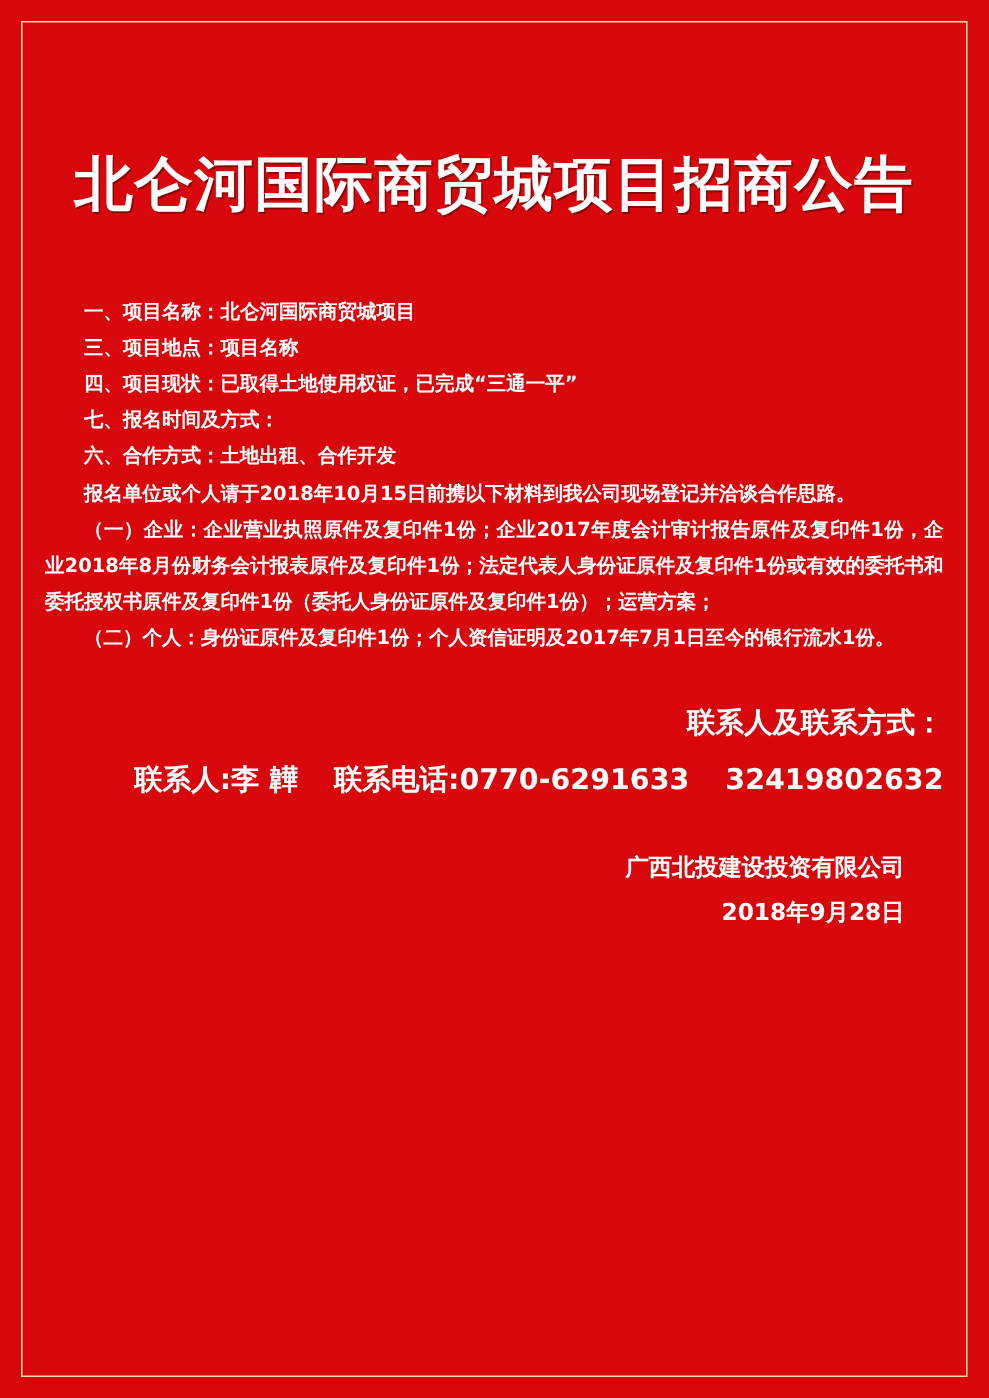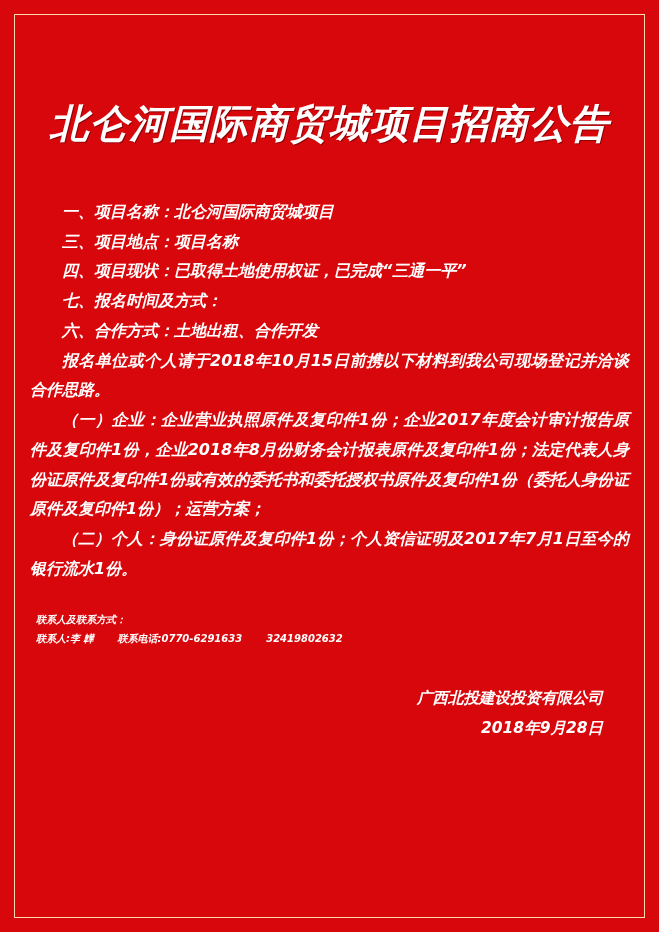--- a/index.html
+++ b/index.html
@@ -30,65 +30,65 @@
     box-sizing: border-box;
     pointer-events: none;
   }
   .content {
     position: absolute;
     left: 30px;
     top: 0;
     width: 599px;
     height: 932px;
     box-sizing: border-box;
-    font-style: italic;
   }
   .title {
     margin: 0;
     padding-top: 100px;
     text-align: center;
     color: #ffffff;
     font-size: 39px;
     font-weight: bold;
     letter-spacing: 1px;
     line-height: 1.25;
     font-family: "DejaVu Sans", "Liberation Sans", sans-serif;
     text-shadow: 1px 1px 0 #8a0306;
   }
   .body-block {
     margin-top: 48px;
     color: #ffffff;
-    font-size: 16px;
+    font-size: 13px;
     font-weight: bold;
     line-height: 1.86;
     font-family: "DejaVu Sans", "Liberation Sans", sans-serif;
     text-align: justify;
   }
   .para {
     margin: 0;
     text-indent: 2em;
   }
   .contact-block {
     margin-top: 26px;
     color: #ffffff;
-    font-size: 10px;
+    font-size: 19px;
     font-weight: bold;
     line-height: 1.95;
     font-family: "DejaVu Sans", "Liberation Sans", sans-serif;
     padding-left: 6px;
+    text-align: right;
   }
   .contact-line {
     margin: 0;
   }
   .gap-wide {
     display: inline-block;
     width: 24px;
   }
   .signature-block {
-    margin-top: 34px;
+    margin-top: 24px;
     color: #ffffff;
     font-size: 15.5px;
     font-weight: bold;
     line-height: 1.95;
     text-align: right;
     padding-right: 26px;
     font-family: "DejaVu Sans", "Liberation Sans", sans-serif;
   }
   .sig-line {
     margin: 0;

